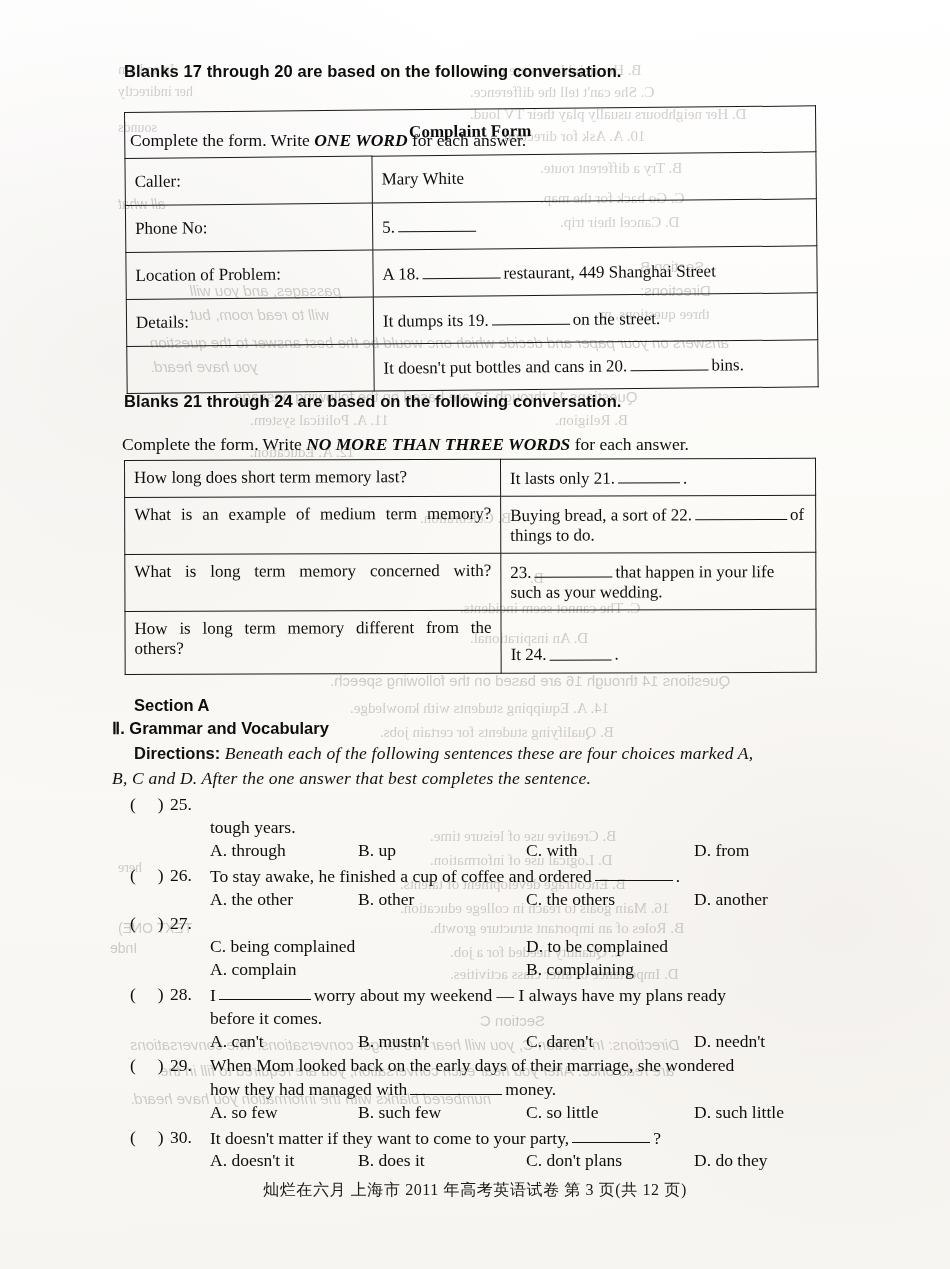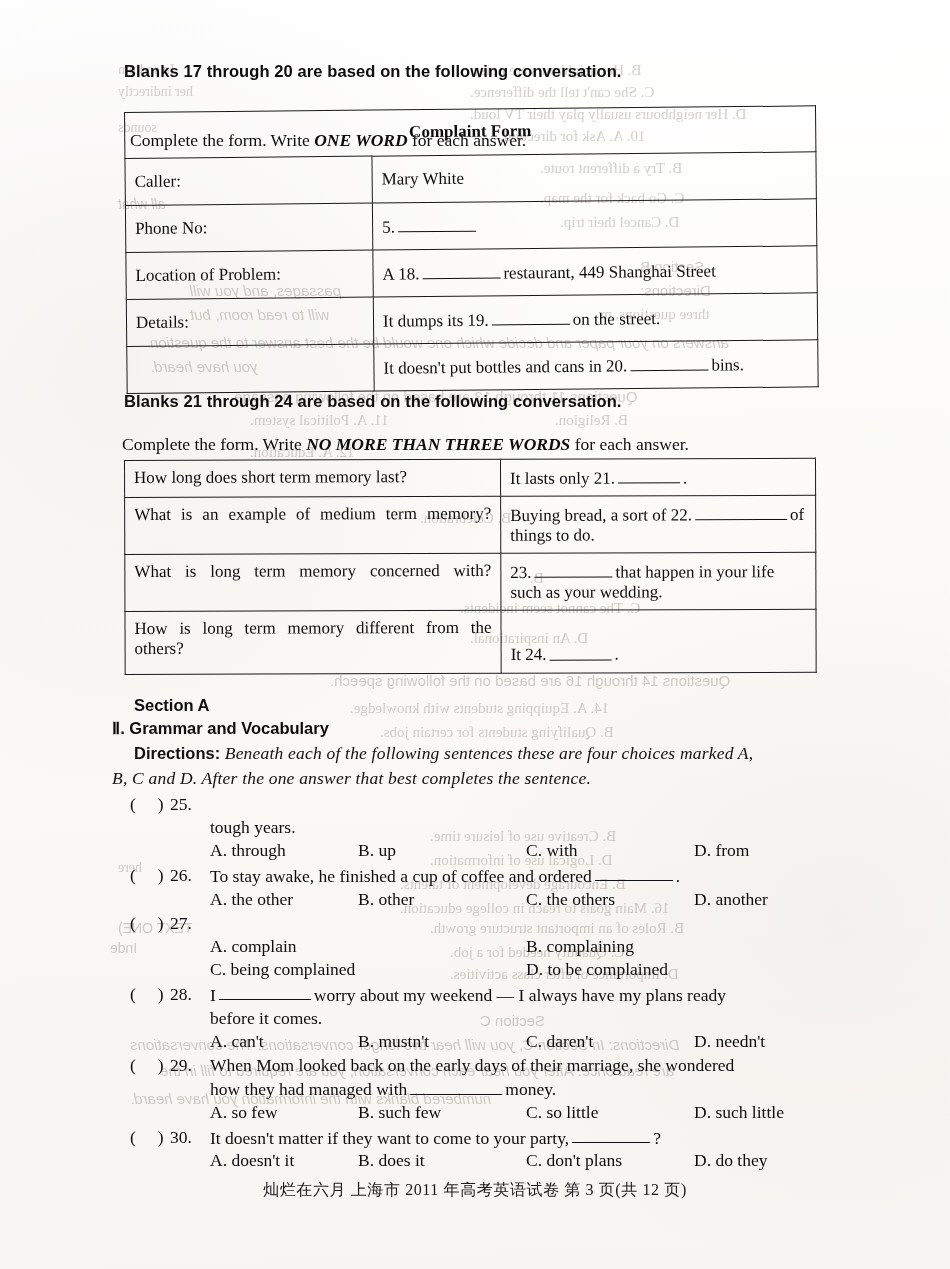--- a/index.html
+++ b/index.html
@@ -374,26 +374,26 @@
             <span class="o o4">D. another</span>
           </div>
         </div>
 
         <div class="qitem">
           <div class="qrow">
             <span class="paren">(&nbsp;&nbsp;&nbsp;&nbsp;&nbsp;)</span>
             <span class="qnum">27.</span>
           </div>
           <div class="opts">
+            <span class="o" style="width:316px;">C. being complained</span>
+            <span class="o">D. to be complained</span>
+          </div>
+          <div class="opts">
             <span class="o" style="width:316px;">A. complain</span>
             <span class="o">B. complaining</span>
-          </div>
-          <div class="opts">
-            <span class="o" style="width:316px;">C. being complained</span>
-            <span class="o">D. to be complained</span>
           </div>
         </div>
 
         <div class="qitem">
           <div class="qrow">
             <span class="paren">(&nbsp;&nbsp;&nbsp;&nbsp;&nbsp;)</span>
             <span class="qnum">28.</span>
             <span class="qbody"><span>I</span><span class="blank b-lg"></span><span>worry about my weekend — I always have my plans ready</span></span>
           </div>
           <div class="qcont">before it comes.</div>

